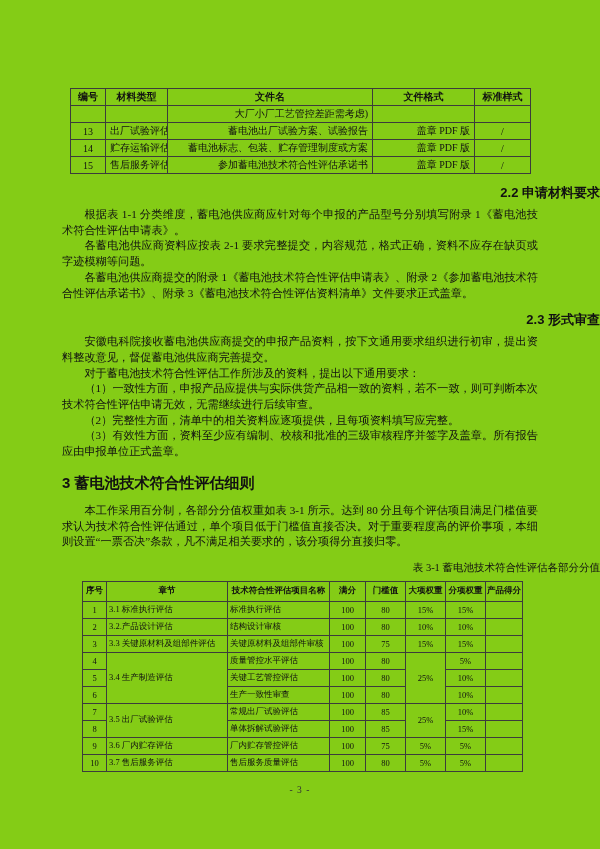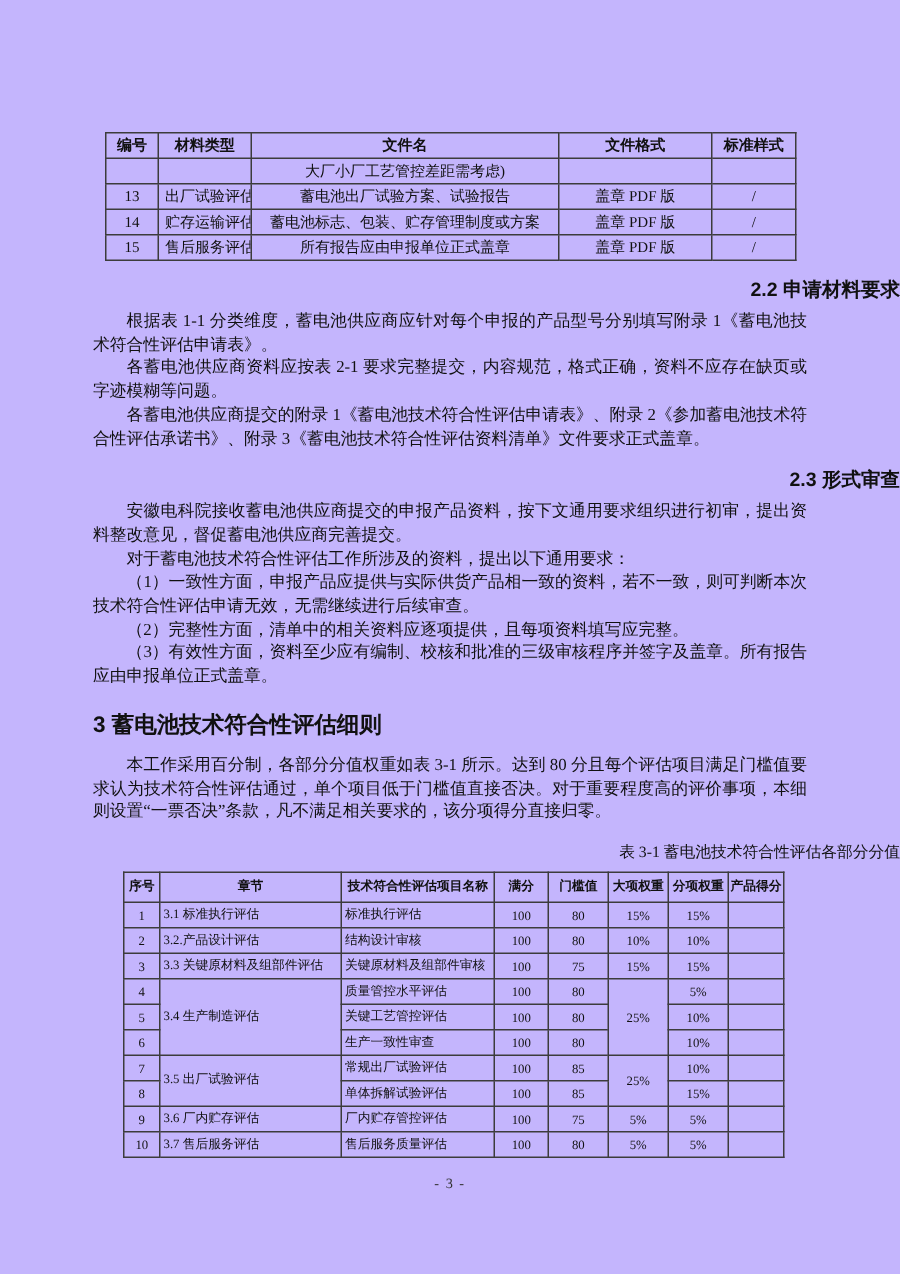--- a/index.html
+++ b/index.html
@@ -1,40 +1,40 @@
 <!DOCTYPE html>
 <html><head>
 <meta charset="utf-8">
 <style>
   * { box-sizing: border-box; }
   html, body { margin: 0; padding: 0; background: #ffffff; }
   .page {
     position: relative;
     width: 600px;
     height: 849px;
-    background: #c4b5fd;
+    background: #84cc16;
     color: #111111;
     font-family: "Liberation Serif", "DejaVu Serif", serif;
     overflow: hidden;
   }
   
   table { border-collapse: collapse; table-layout: fixed; }
   th, td { border: 1px solid #3c3c3c; overflow: hidden; }
 
   .tbl-materials {
     width: 460px;
     margin: 88px 0 0 70px;
     font-size: 10px;
   }
   .tbl-materials th {
     font-weight: bold; text-align: center; height: 16px; padding: 1px 2px;
   }
   .tbl-materials td { height: 15px; padding: 1px 4px; white-space: nowrap; }
   .tbl-materials td.c { text-align: center; }
-  .tbl-materials td.l { text-align: center; }
+  .tbl-materials td.l { text-align: right; }
 
   .tbl-scores {
     width: 440px;
     margin: 6px 0 0 82px;
     font-size: 8.5px;
   }
   .tbl-scores th {
     font-weight: bold; text-align: center; height: 20px; padding: 1px 1px; white-space: nowrap;
   }
   .tbl-scores td { height: 17px; padding: 1px 2px; white-space: nowrap; }
@@ -113,21 +113,21 @@
       <tr>
         <td class="c">14</td>
         <td class="c">贮存运输评估</td>
         <td class="l">蓄电池标志、包装、贮存管理制度或方案</td>
         <td class="l">盖章 PDF 版</td>
         <td class="c">/</td>
       </tr>
       <tr>
         <td class="c">15</td>
         <td class="c">售后服务评估</td>
-        <td class="l">所有报告应由申报单位正式盖章</td>
+        <td class="l">参加蓄电池技术符合性评估承诺书</td>
         <td class="l">盖章 PDF 版</td>
         <td class="c">/</td>
       </tr>
     </tbody>
   </table>
 
   <div class="h-sub">2.2 申请材料要求</div>
   <p class="body-p">根据表 1-1 分类维度，蓄电池供应商应针对每个申报的产品型号分别填写附录 1《蓄电池技术符合性评估申请表》。</p>
   <p class="body-p">各蓄电池供应商资料应按表 2-1 要求完整提交，内容规范，格式正确，资料不应存在缺页或字迹模糊等问题。</p>
   <p class="body-p">各蓄电池供应商提交的附录 1《蓄电池技术符合性评估申请表》、附录 2《参加蓄电池技术符合性评估承诺书》、附录 3《蓄电池技术符合性评估资料清单》文件要求正式盖章。</p>

